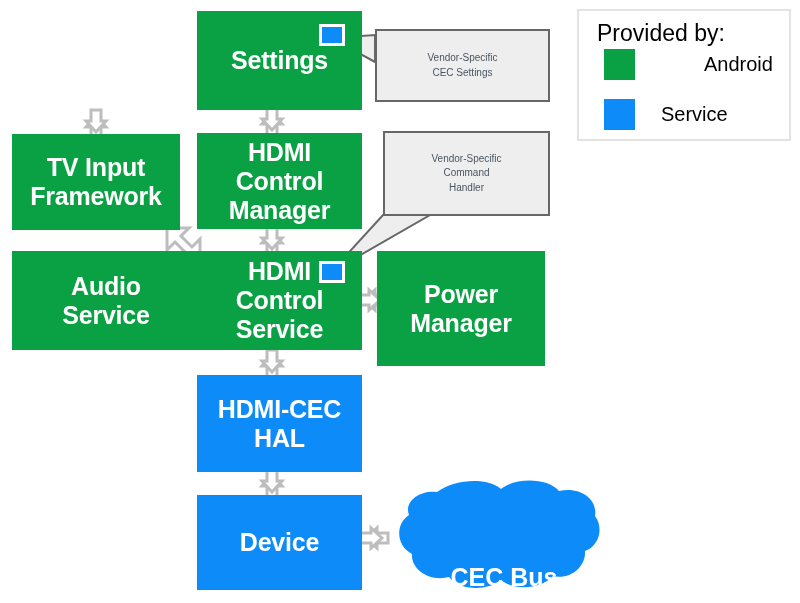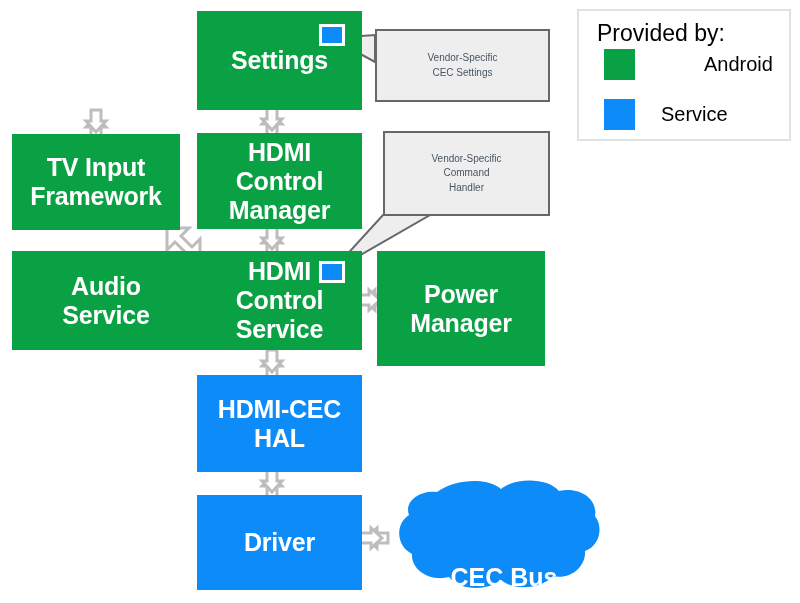--- a/index.html
+++ b/index.html
@@ -228,21 +228,21 @@
     <span class="label">Power
 Manager</span>
   </div>
 
   <div class="box box-blue" style="left:197px; top:375px; width:165px; height:97px;">
     <span class="label">HDMI-CEC
 HAL</span>
   </div>
 
   <div class="box box-blue" style="left:197px; top:495px; width:165px; height:95px;">
-    <span class="label">Driver</span>
+    <span class="label">Device</span>
   </div>
 
   <div class="cloud-label" style="left:434px; top:521px; width:140px; text-align:center;">CEC Bus</div>
 
   <div class="callout" style="left:375px; top:29px;  width:175px; height:73px;">
     <span class="label">Vendor-Specific
 CEC Settings</span>
   </div>
 
   <div class="callout" style="left:383px; top:131px; width:167px; height:85px;">

